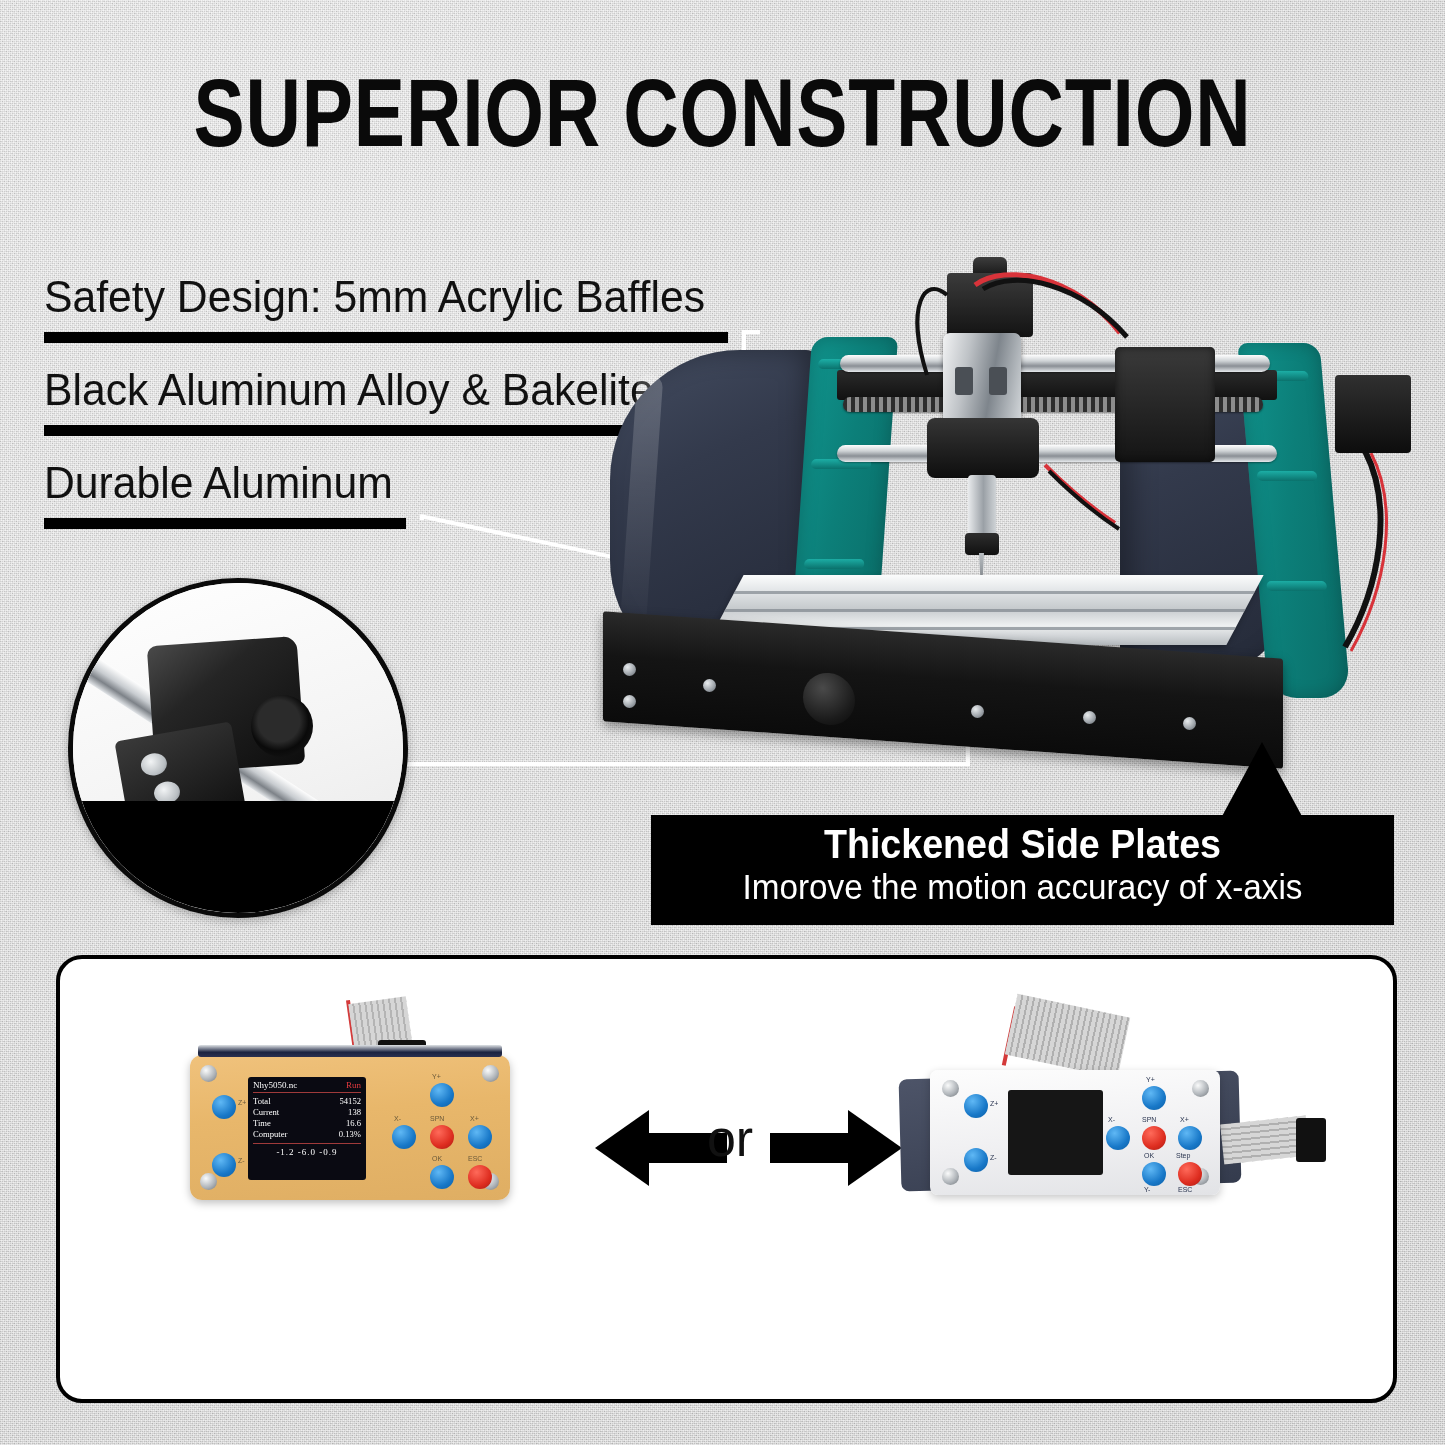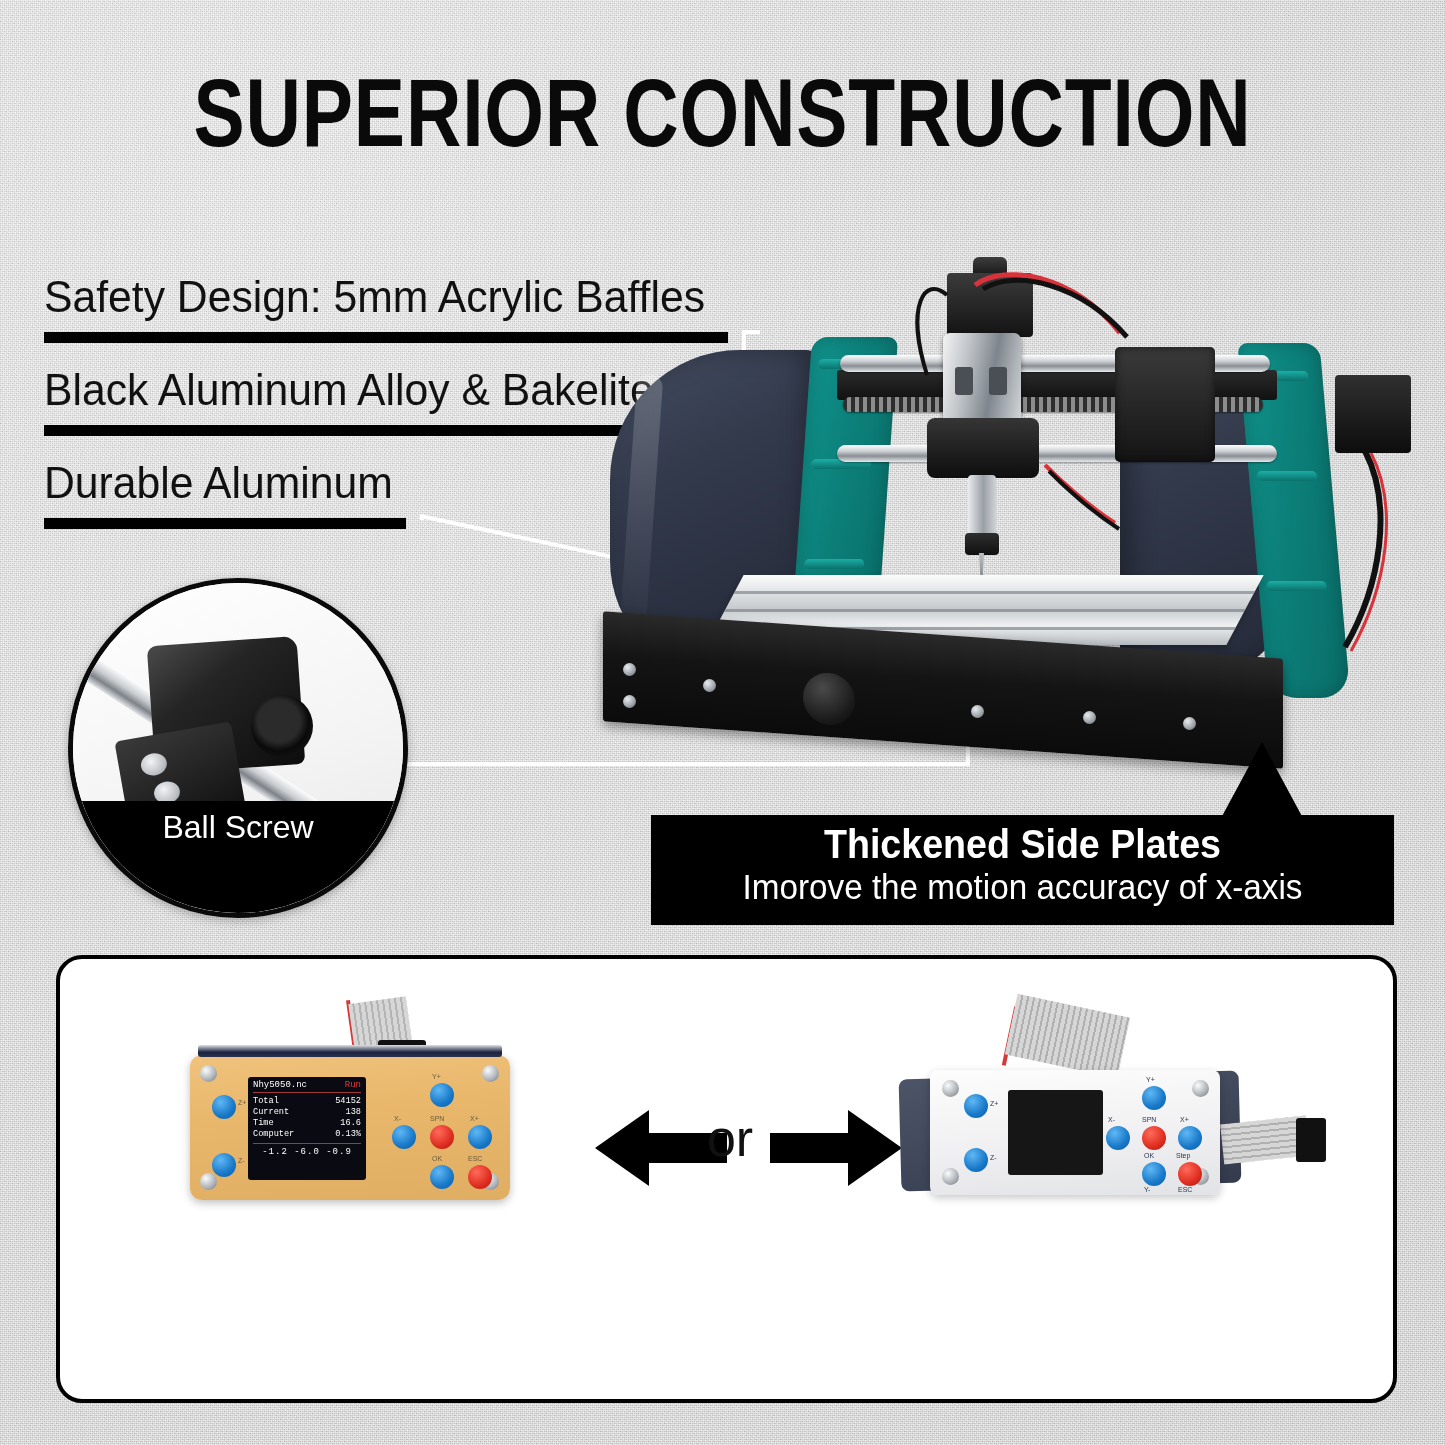--- a/index.html
+++ b/index.html
@@ -306,21 +306,21 @@
     box-shadow:0 3px 8px rgba(0,0,0,.25);
   }
   #ctrl-left-topstrip{
     position:absolute;left:8px;top:-10px;width:304px;height:12px;
     background:linear-gradient(180deg,#dfe3e6,#1b2340 60%,#2a3050);
     border-radius:3px;
   }
   #lcd{
     position:absolute;left:58px;top:22px;width:118px;height:103px;
     background:#0a0a12;border-radius:3px;padding:3px 5px;box-sizing:border-box;
-    font-family:Liberation Mono, monospace;
+    font-family:Liberation Serif, serif;
   }
   #lcd .hdr{display:flex;justify-content:space-between;font-size:9px;color:#fff;}
   #lcd .hdr .run{color:#e0393e;}
   #lcd .divider{height:1px;background:#a03a3a;margin:2px 0 3px;}
   #lcd .row{display:flex;justify-content:space-between;font-size:8.6px;color:#fff;line-height:11px;}
   #lcd .coords{
     margin-top:3px;border-top:1px solid #a03a3a;padding-top:3px;
     font-size:9px;color:#fff;text-align:center;letter-spacing:1px;
   }
   .btn{position:absolute;width:24px;height:24px;border-radius:50%;}
@@ -480,21 +480,20 @@
   <div id="inset-photo">
     <div id="inset-rod"></div>
     <div id="inset-block"></div>
     <div id="inset-foot">
       <div class="foothole" style="left:22px;top:18px;"></div>
       <div class="foothole" style="left:30px;top:48px;"></div>
     </div>
     <div id="inset-bearing"></div>
   </div>
   <div id="inset-band">
-    <div class="cap">Ball Screw</div>
   </div>
 </div>
 
 <div id="banner-arrow"></div>
 <div id="banner">
   <div class="b1">Thickened Side Plates</div>
   <div class="b2">Imorove the motion accuracy of x-axis</div>
 </div>
 
 <div id="panel">

